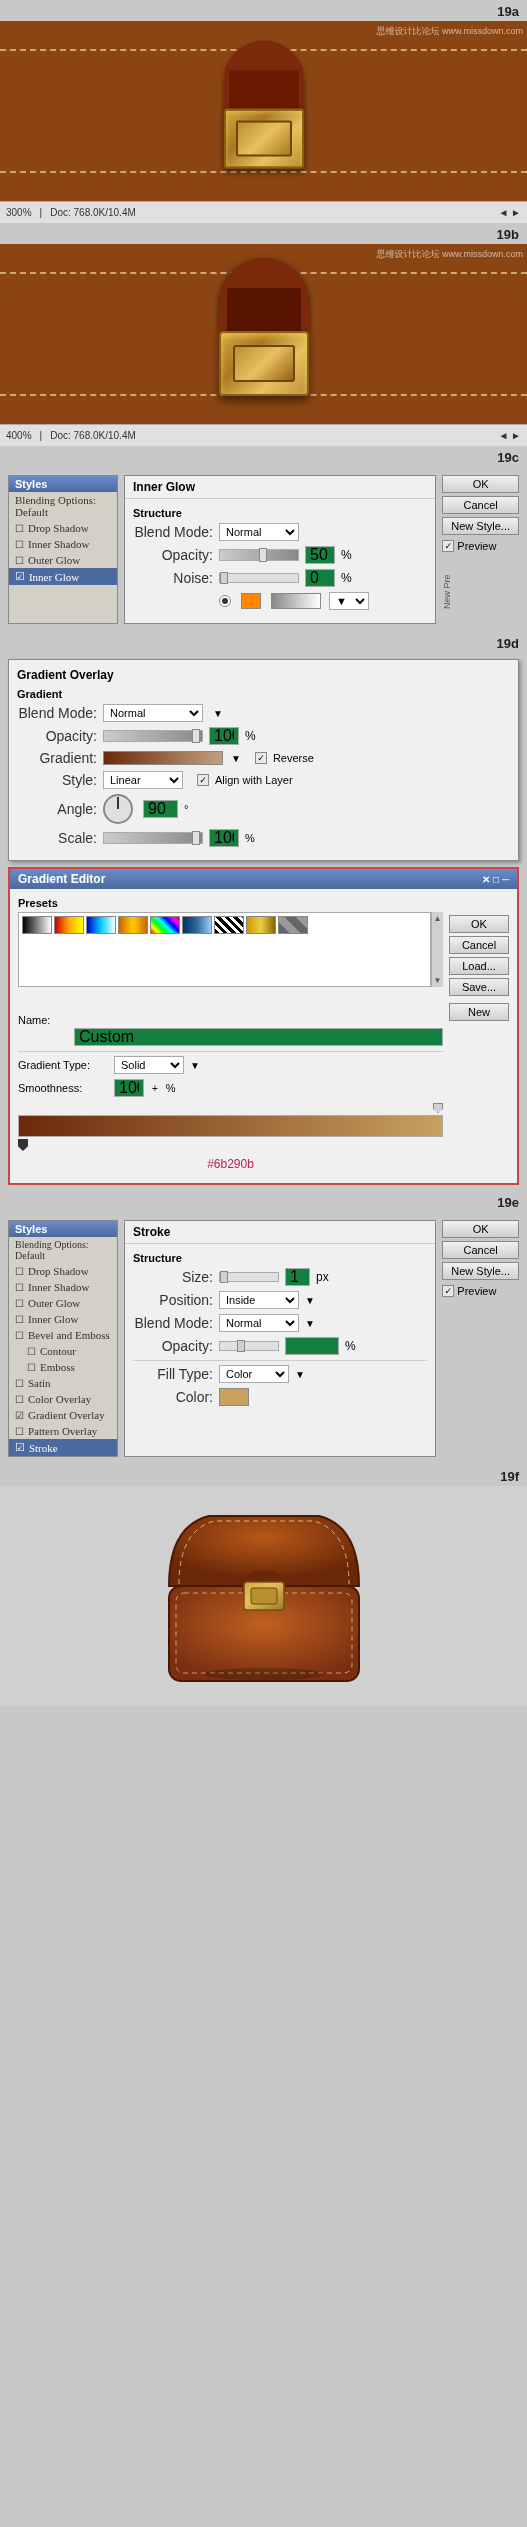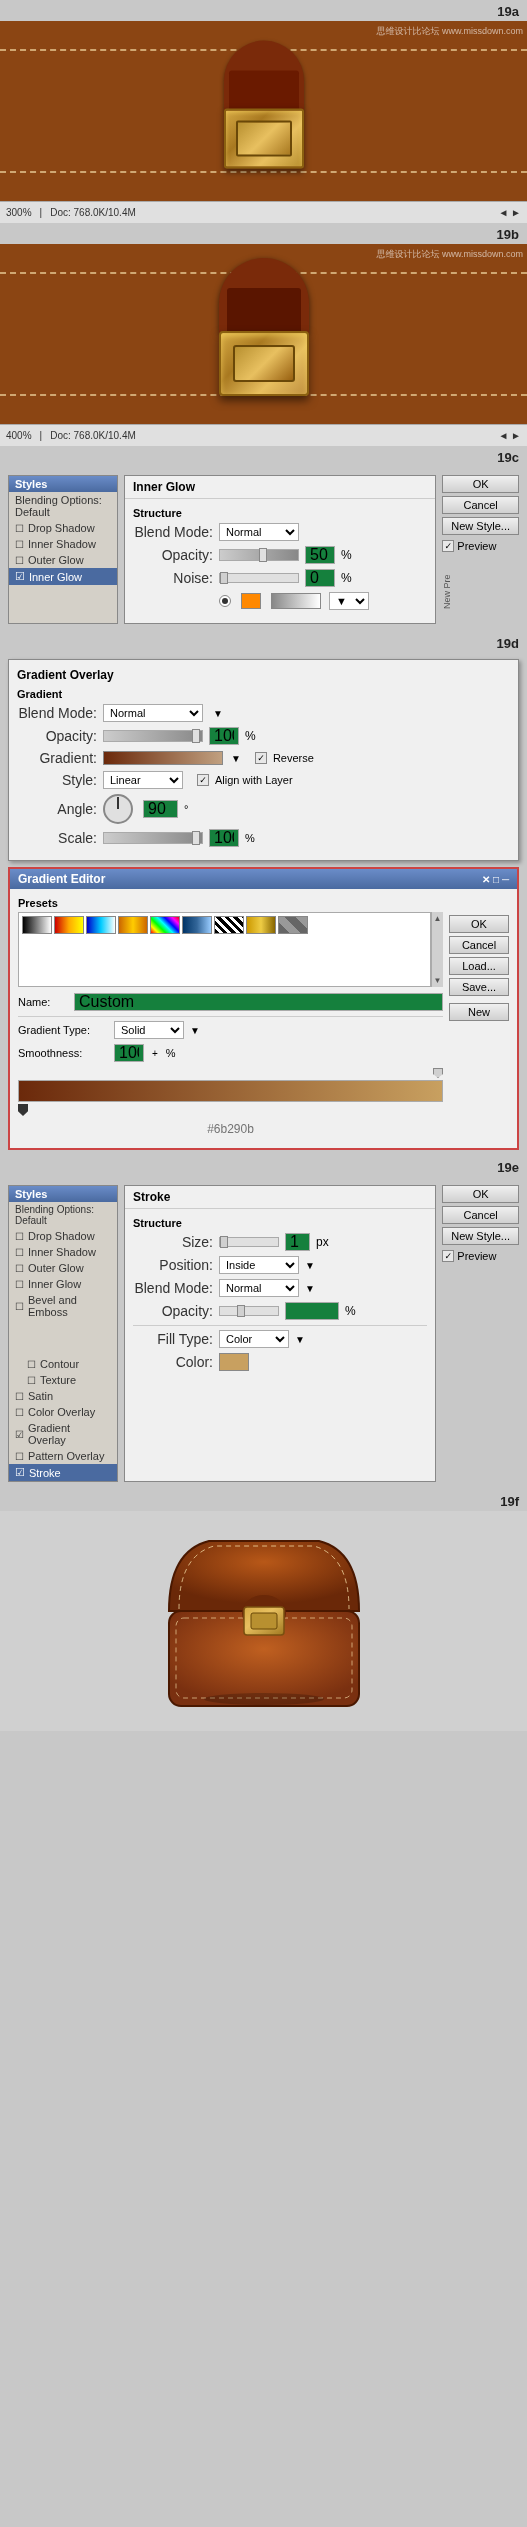--- a/index.html
+++ b/index.html
@@ -117,20 +117,21 @@
       font-weight: bold;
     }
 
     .styles-panel-item {
       padding: 2px 6px;
       font-size: 11px;
       color: #333;
       display: flex;
       align-items: center;
       gap: 4px;
+      font-family: Liberation Serif, serif;
     }
 
     .styles-panel-item.active {
       background: #4a6aa0;
       color: white;
     }
 
     .styles-panel-item.checked::before {
       content: '☑';
       font-size: 10px;
@@ -159,21 +160,21 @@
     .side-btn {
       background: linear-gradient(to bottom, #f0f0f0, #d0d0d0);
       border: 1px solid #888;
       padding: 2px 8px;
       font-size: 11px;
       cursor: pointer;
       white-space: nowrap;
     }
 
     .color-hex {
-      color: #737373;
+      color: #be185d;
       font-size: 12px;
       text-align: center;
       margin: 4px 0;
     }
 
     
     .stroke-color-box {
       width: 30px;
       height: 18px;
       background: #c8a060;
@@ -527,21 +528,21 @@
           </div>
           <div class="presets-scroll">
             <span class="scroll-arrow">▲</span>
             <div style="flex:1;"></div>
             <span class="scroll-arrow">▼</span>
           </div>
         </div>
 
         <div class="dialog-row" style="margin-top:6px;">
           <span style="font-size:11px; width:50px;">Name:</span>
-          <input class="dialog-input" style="flex: 1 1 0%;" value="Custom">
+          <input class="dialog-input" style="flex: 1 1 0%; margin-top: 35px;" value="Custom">
         </div>
 
         <div class="divider"></div>
 
         <div class="dialog-row">
           <span style="font-size:11px; width:90px;">Gradient Type:</span>
           <select class="dialog-select" style="width:70px;"><option>Solid</option></select>
           <span style="font-size:10px;">▼</span>
         </div>
         <div class="dialog-row">
@@ -583,22 +584,22 @@
 <div class="sec19c-container">
 
   <div class="styles-panel">
     <div class="styles-panel-title">Styles</div>
     <div class="styles-panel-item" style="font-size:10px;">Blending Options: Default</div>
     <div class="styles-panel-item unchecked">Drop Shadow</div>
     <div class="styles-panel-item unchecked">Inner Shadow</div>
     <div class="styles-panel-item unchecked">Outer Glow</div>
     <div class="styles-panel-item unchecked">Inner Glow</div>
     <div class="styles-panel-item unchecked">Bevel and Emboss</div>
-    <div class="styles-panel-item unchecked" style="padding-left:18px;margin-top:36px;">Contour</div>
-    <div class="styles-panel-item unchecked" style="padding-left:18px;">Texture</div>
+    <div class="styles-panel-item unchecked" style="padding-left:18px;">Contour</div>
+    <div class="styles-panel-item unchecked" style="padding-left:18px;">Emboss</div>
     <div class="styles-panel-item unchecked">Satin</div>
     <div class="styles-panel-item unchecked">Color Overlay</div>
     <div class="styles-panel-item checked">Gradient Overlay</div>
     <div class="styles-panel-item unchecked">Pattern Overlay</div>
     <div class="styles-panel-item active" style="background:#4a6aa0; color:white; padding:2px 6px; font-size:11px;">
       <span>☑</span>
       <span>Stroke</span>
     </div>
   </div>
 

